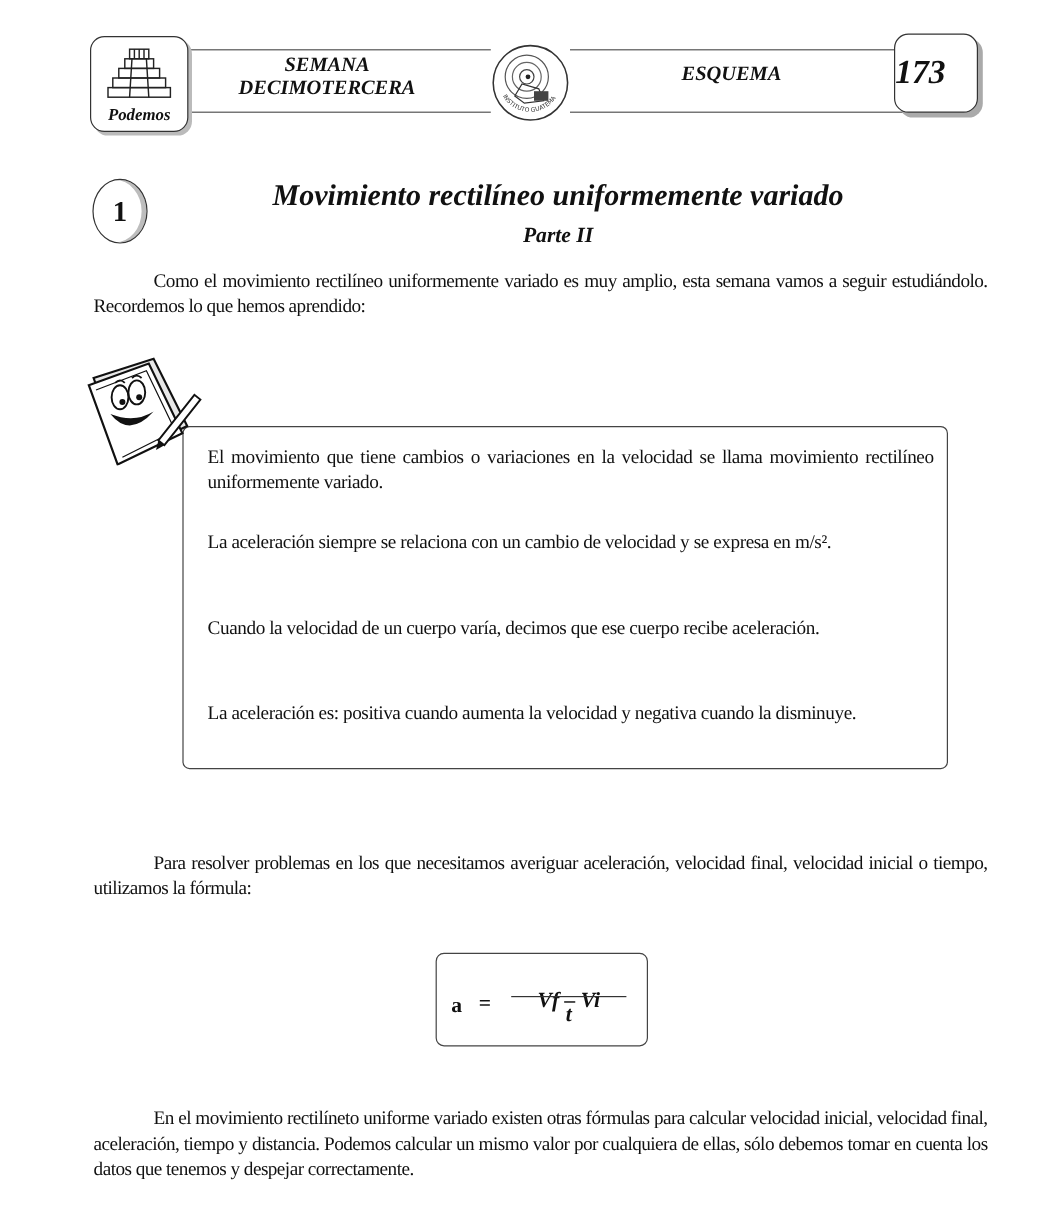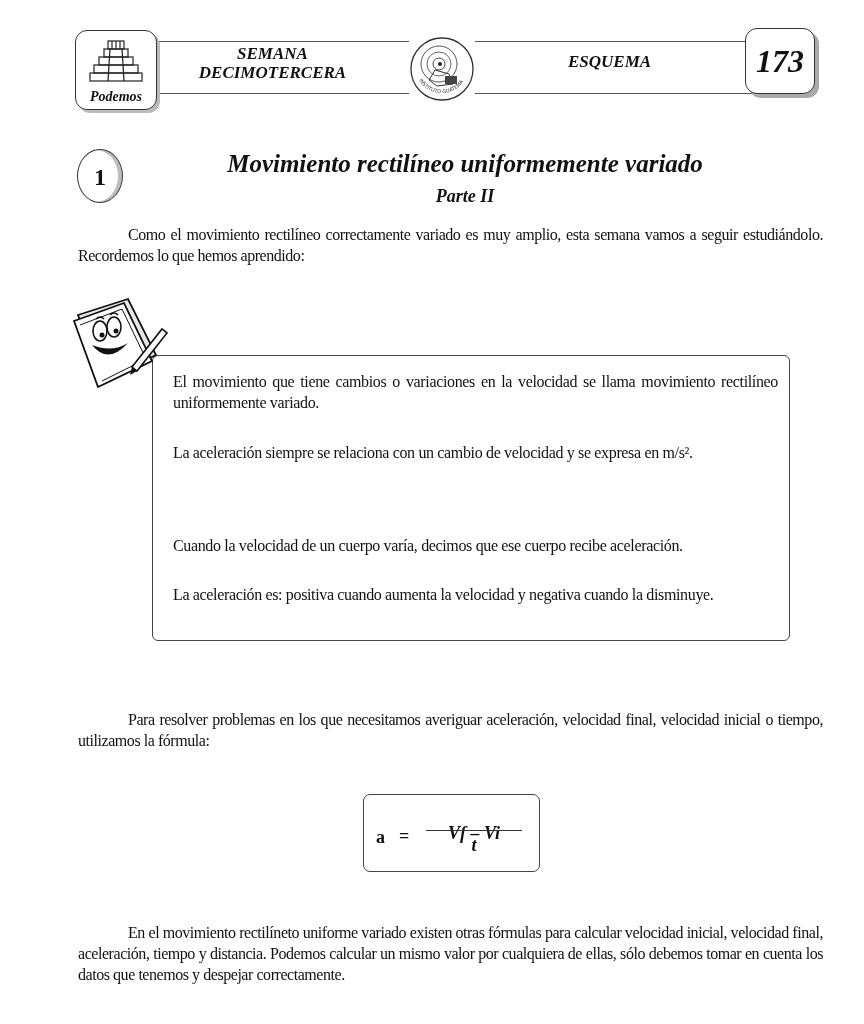--- a/index.html
+++ b/index.html
@@ -15,22 +15,22 @@
               box-shadow:3px 3px 0 #bbb; }
   .logo-box svg { position:absolute; left:12px; top:6px; }
   .logo-label { position:absolute; left:0; right:0; bottom:4px; text-align:center;
                 font-style:italic; font-weight:bold; font-size:14px; }
   .hdr-week { position:absolute; left:175px; top:44px; width:195px; text-align:center;
               font-style:italic; font-weight:bold; font-size:17px; line-height:19px; }
   .seal { position:absolute; left:409px; top:36px; width:66px; height:66px; background:#fff; }
   .hdr-section { position:absolute; left:532px; top:52px; font-style:italic; font-weight:bold; font-size:17px;margin-left:36px; }
   .page-box { position:absolute; left:745px; top:28px; width:68px; height:64px;
               border:1.5px solid #333; border-radius:12px; background:#fff;
-              box-shadow:4px 4px 0 #aaa; text-align:center; line-height:64px;
-              font-style:italic; font-weight:bold; font-size:32px; }
+              box-shadow:4px 4px 0 #aaa; line-height:64px;
+              font-style:italic; font-weight:bold; font-size:28px; }
 
   
   .num-circle { position:absolute; left:77px; top:149px; width:44px; height:52px;
                 border:1.5px solid #333; border-radius:50%; text-align:center; line-height:54px;
                 font-weight:bold; font-size:24px; box-shadow:-4px 0 0 #bdbdbd inset; }
   .title { position:absolute; left:120px; top:150px; width:690px; text-align:center;
            font-style:italic; font-weight:bold; font-size:25px; }
   .subtitle { position:absolute; left:120px; top:186px; width:690px; text-align:center;
               font-style:italic; font-weight:bold; font-size:18px;font-family:Liberation Serif, serif; }
 
@@ -101,26 +101,26 @@
   </div>
 
   <div class="hdr-section">ESQUEMA</div>
   <div class="page-box">173</div>
 </div>
 
 <div class="num-circle">1</div>
 <div class="title">Movimiento rectilíneo uniformemente variado</div>
 <div class="subtitle">Parte II</div>
 
-<div class="para" style="top:224px;"><span class="indent"></span><span>Como el movimiento rectilíneo correctamente variado es muy amplio, esta semana vamos a seguir estudiándolo. Recordemos lo que hemos aprendido:</span></div>
+<div class="para" style="top:224px;"><span class="indent"></span><span>Como el movimiento rectilíneo uniformemente variado es muy amplio, esta semana vamos a seguir estudiándolo. Recordemos lo que hemos aprendido:</span></div>
 
 <div class="sum-box">
   <div class="sum-item" style="top:15px;">El movimiento que tiene cambios o variaciones en la velocidad se llama movimiento rectilíneo uniformemente variado.</div>
   <div class="sum-item" style="top:86px;">La aceleración siempre se relaciona con un cambio de velocidad y se expresa en m/s².</div>
-  <div class="sum-item" style="top:157px;margin-top:22px;">Cuando la velocidad de un cuerpo varía, decimos que ese cuerpo recibe aceleración.</div>
+  <div class="sum-item" style="top:157px;">Cuando la velocidad de un cuerpo varía, decimos que ese cuerpo recibe aceleración.</div>
   <div class="sum-item" style="top:228px;">La aceleración es: positiva cuando aumenta la velocidad y negativa cuando la disminuye.</div>
 </div>
 
 <svg class="notebook" viewBox="0 0 100 95">
   <g stroke="#111" stroke-width="1.8" fill="#fff">
     <path d="M8 22 L58 6 L86 62 L32 88 Z" fill="#e8e8e8"></path>
     <path d="M4 28 L54 10 L82 68 L28 94 Z"></path>
     <path d="M10 32 L52 16 L76 66 L32 88" fill="none" stroke-width="1"></path>
   </g>
   <g stroke="#111" stroke-width="1.6" fill="#fff">

